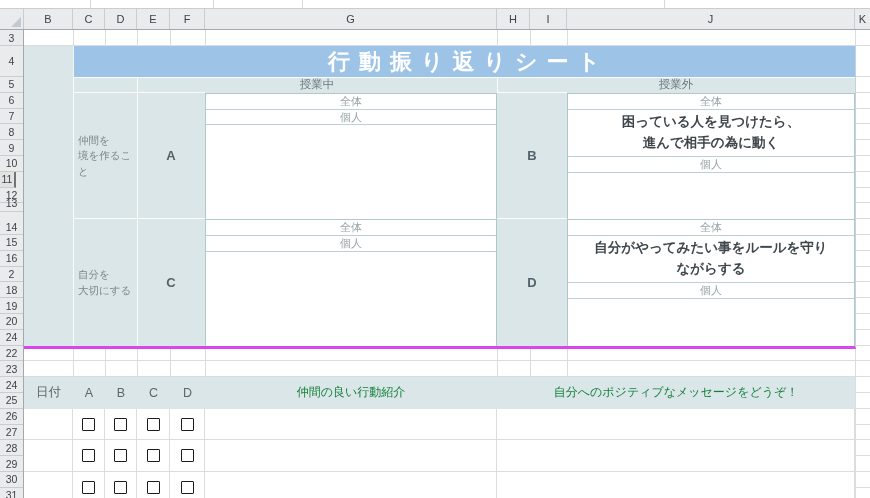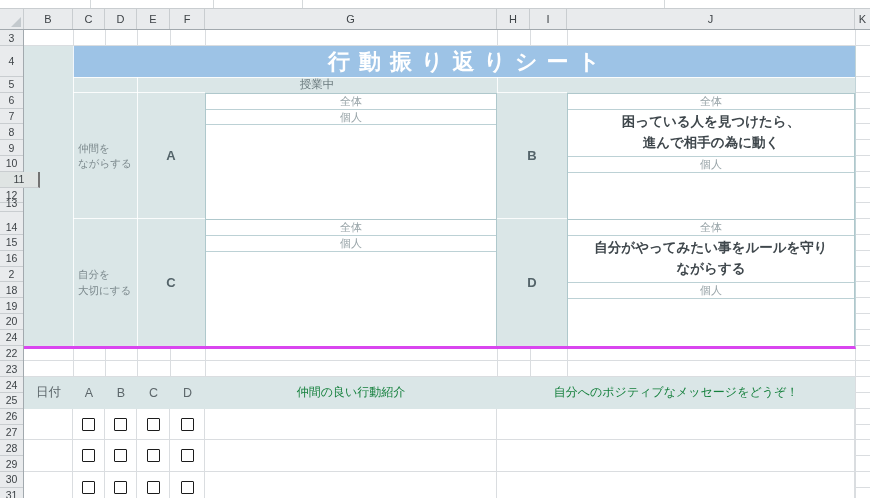--- a/index.html
+++ b/index.html
@@ -14,21 +14,21 @@
   .colcell{position:absolute;top:0;height:20px;border-right:1px solid #c9cdd0;box-sizing:border-box;
            color:#3e4347;font-size:11px;display:flex;align-items:center;justify-content:center;}
   .corner{position:absolute;left:0;top:0;width:24px;height:20px;border-right:1px solid #c9cdd0;box-sizing:border-box;}
   .tri{position:absolute;right:2px;bottom:2px;width:0;height:0;border-left:10px solid transparent;
        border-bottom:10px solid #c3c9cd;}
   
   .gutter{position:absolute;left:0;top:30px;width:24px;height:468px;background:#e9ebed;
           border-right:1px solid #a2a9ae;box-sizing:border-box;}
   .rc{position:absolute;left:0;width:23px;border-bottom:1px solid #c9cdd0;box-sizing:border-box;
       color:#3e4347;font-size:10.5px;display:flex;align-items:center;justify-content:center;}
-  .rc.active{width:40px;background:#dfe4e3;border-right:2px solid #737373;}
+  .rc.active{width:16px;background:#dfe4e3;border-right:2px solid #737373;}
   
   .vline{position:absolute;top:30px;height:468px;width:1px;background:#dadde0;}
   .hline{position:absolute;height:1px;background:#dadde0;}
   .hgrid{position:absolute;left:24px;top:77px;width:846px;height:421px;
          background:repeating-linear-gradient(to bottom,transparent 0,transparent 14.8px,#dadde0 14.8px,#dadde0 15.8px);}
   
   .maintable{position:absolute;left:24px;top:46px;width:831px;height:300px;background:#dae6e7;
              border-bottom:3px solid #d946ef;border-right:1px solid #c2d4d8;}
   .teal{background:#dae6e7;}
   .abs{position:absolute;}
@@ -84,23 +84,24 @@
   <div class="vline" style="left:530px"></div>
   <div class="vline" style="left:567px"></div>
   <div class="vline" style="left:855px"></div>
 
   <div class="maintable">
     <div class="abs teal" style="left:0;top:0;width:49px;height:300px"></div>
     <div class="title">行動振り返りシート</div>
 
     <div class="hdr5" style="left:49px;width:64px"></div>
     <div class="hdr5" style="left:113px;width:360px">授業中</div>
+    <div class="hdr5" style="left:473px;width:358px">授業外</div>
 
     <div class="cat" style="top:46.8px;height:126.4px">仲間を
-ながらする</div>
+境を作ること</div>
     <div class="letter" style="left:113px;top:46.8px;width:68px;height:126.4px">A</div>
     <div class="content" style="left:181px;top:46.8px;width:292px;height:126.4px">
       <div class="scope">全体</div>
       <div class="scope">個人</div>
       <div class="goal" style="border-bottom:none"></div>
     </div>
     <div class="letter" style="left:473px;top:46.8px;width:70px;height:126.4px">B</div>
     <div class="content" style="left:543px;top:46.8px;width:288px;height:126.4px">
       <div class="scope">全体</div>
       <div class="goal">困っている人を見つけたら、

